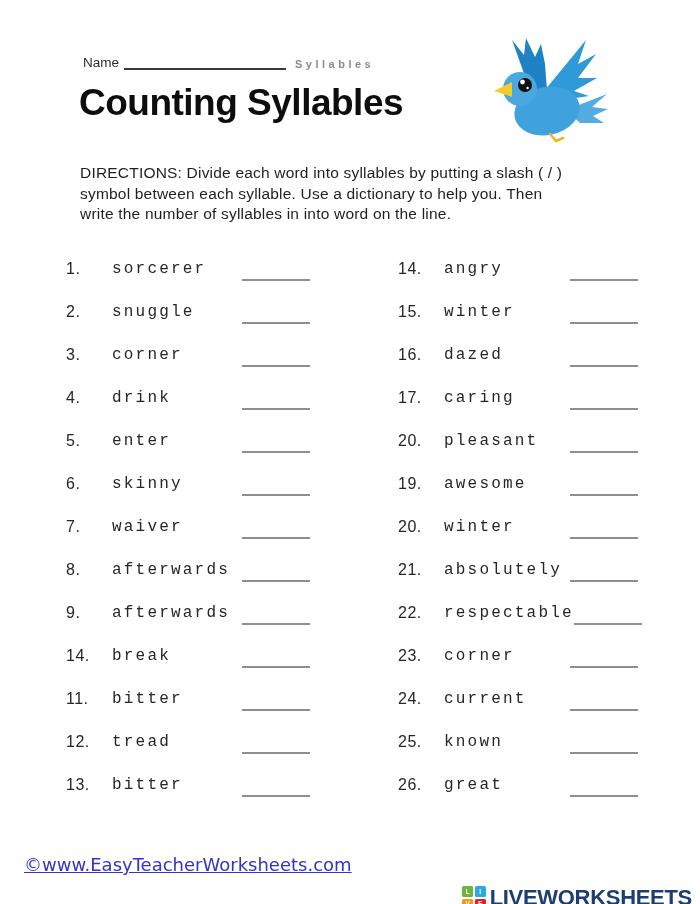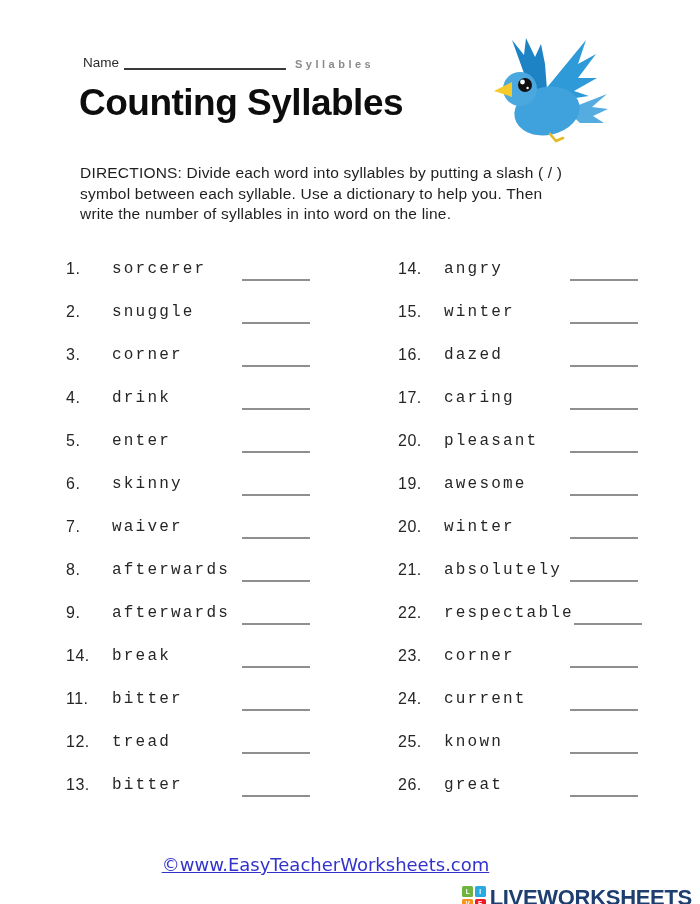--- a/index.html
+++ b/index.html
@@ -54,21 +54,21 @@
   .num{width:46px;flex:0 0 46px;letter-spacing:0.5px;}
   .word{flex:1;letter-spacing:2.2px;white-space:nowrap;font-family:Liberation Mono, monospace;}
   .ansline{
     flex:0 0 68px;width:68px;height:19px;
     border-bottom:2px solid #8f8f8f;
     margin-left:auto;
   }
   
   .footer-link-wrap{
     position:absolute;left:0;top:840px;width:651px;
-    text-align:center;
+    padding-left:24px;
   }
   .footer-link{
     font-family:"DejaVu Sans", sans-serif;
     font-size:18px;color:#3333cc;
     text-decoration:underline;cursor:pointer;
   }
   .brand-row{
     position:absolute;right:8px;top:871px;
     display:flex;align-items:center;
   }

